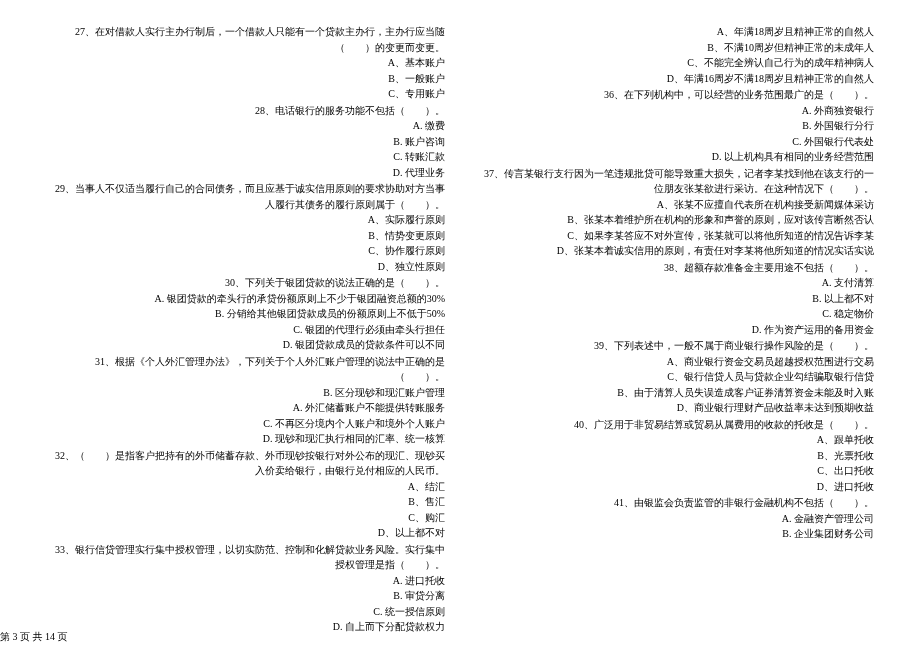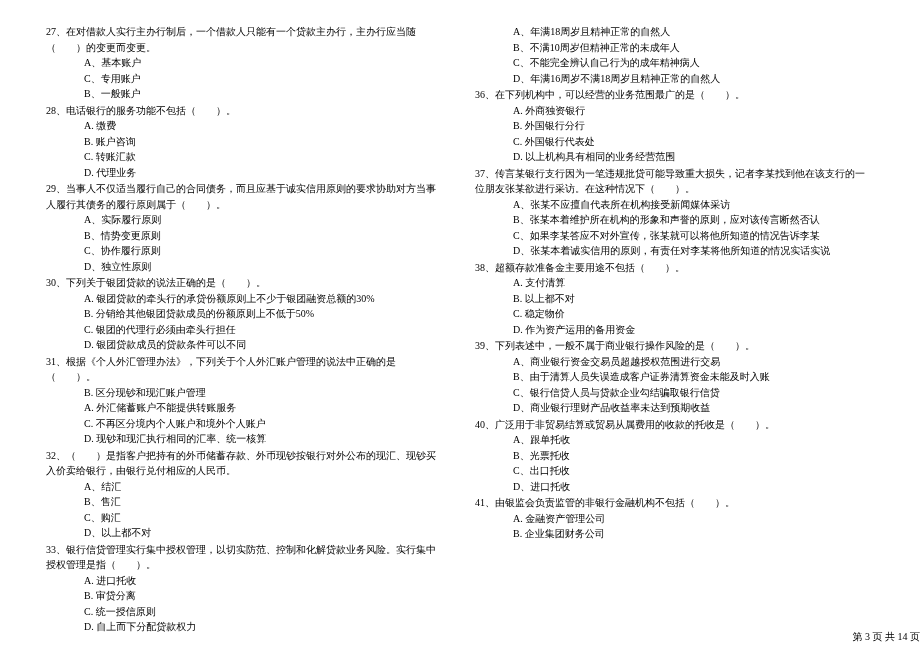--- a/index.html
+++ b/index.html
@@ -15,44 +15,44 @@
       position: relative;
     }
     .columns {
       display: flex;
       gap: 30px;
     }
     .col {
       flex: 1;
       min-width: 0;
     }
-    .q { margin-bottom: 1px; }
+    .q { margin-bottom: 1px; text-align: right; }
     .stem { }
     .opts { padding-left: 3.8em; }
     .opt { }
     .footer {
       position: absolute;
       bottom: 6px;
       left: 0;
       width: 100%;
-      text-align: right;
+      text-align: left;
       font-size: 10px;
     }
   </style>
 </head>
 <body>
 
 <div class="columns">
   <div class="col" id="col-left">
       <div class="q">
         <div class="stem">27、在对借款人实行主办行制后，一个借款人只能有一个贷款主办行，主办行应当随（　　）的变更而变更。</div>
         <div class="opts">
           <div class="opt">A、基本账户</div>
+          <div class="opt">B、一般账户</div>
           <div class="opt">C、专用账户</div>
-          <div class="opt">B、一般账户</div>
         </div>
       </div>
       <div class="q">
         <div class="stem">28、电话银行的服务功能不包括（　　）。</div>
         <div class="opts">
           <div class="opt">A. 缴费</div>
           <div class="opt">B. 账户咨询</div>
           <div class="opt">C. 转账汇款</div>
           <div class="opt">D. 代理业务</div>
         </div>
@@ -136,22 +136,22 @@
           <div class="opt">A. 支付清算</div>
           <div class="opt">B. 以上都不对</div>
           <div class="opt">C. 稳定物价</div>
           <div class="opt">D. 作为资产运用的备用资金</div>
         </div>
       </div>
       <div class="q">
         <div class="stem">39、下列表述中，一般不属于商业银行操作风险的是（　　）。</div>
         <div class="opts">
           <div class="opt">A、商业银行资金交易员超越授权范围进行交易</div>
+          <div class="opt">C、银行信贷人员与贷款企业勾结骗取银行信贷</div>
           <div class="opt">B、由于清算人员失误造成客户证券清算资金未能及时入账</div>
-          <div class="opt">C、银行信贷人员与贷款企业勾结骗取银行信贷</div>
           <div class="opt">D、商业银行理财产品收益率未达到预期收益</div>
         </div>
       </div>
       <div class="q">
         <div class="stem">40、广泛用于非贸易结算或贸易从属费用的收款的托收是（　　）。</div>
         <div class="opts">
           <div class="opt">A、跟单托收</div>
           <div class="opt">B、光票托收</div>
           <div class="opt">C、出口托收</div>
           <div class="opt">D、进口托收</div>

